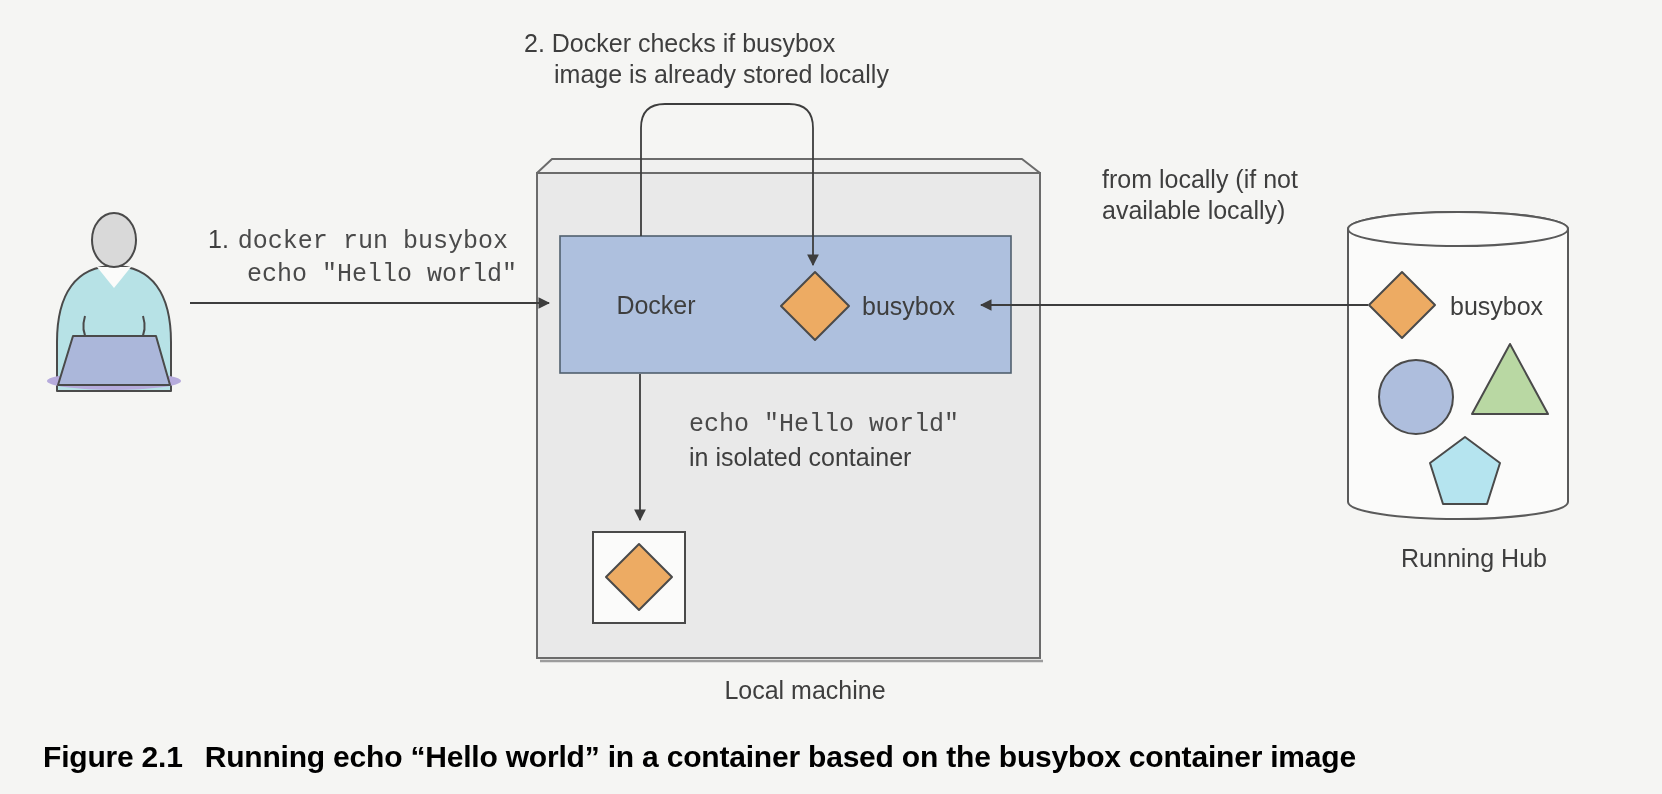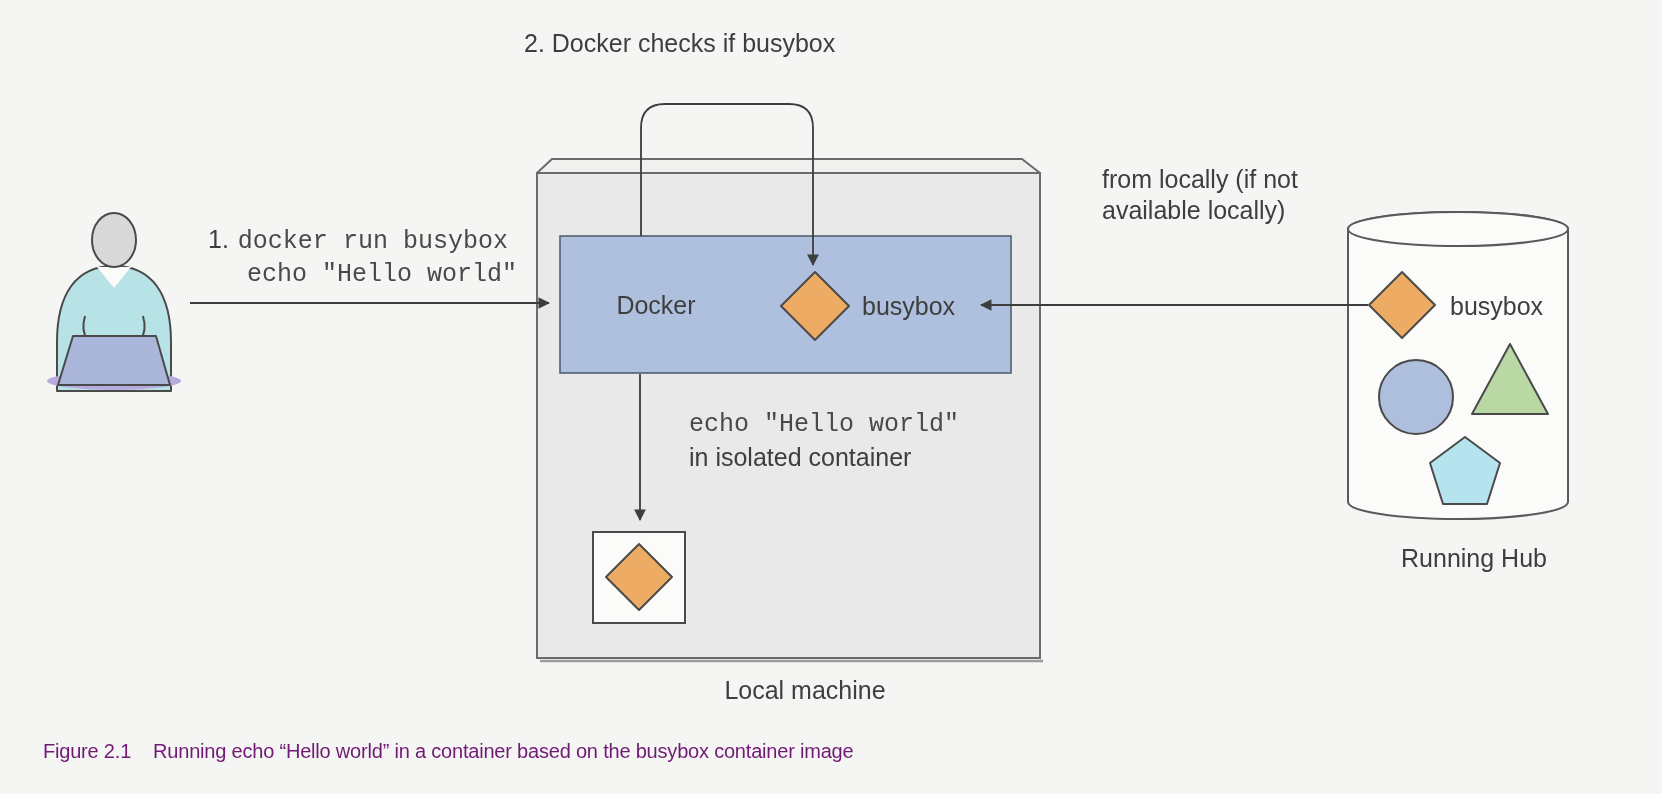--- a/index.html
+++ b/index.html
@@ -4,22 +4,22 @@
 <style>
   html,body{margin:0;padding:0;}
   body{background:#f5f5f3;font-family:"Liberation Sans",sans-serif;}
   .stage{position:relative;width:1604px;height:794px;background:#f5f5f3;overflow:hidden;}
   .stage svg{position:absolute;left:0;top:0;}
   .t{position:absolute;font-family:"Liberation Sans",sans-serif;font-size:25px;
      color:#3e3e3e;line-height:31px;white-space:nowrap;}
   .mono{font-family:"Liberation Mono","DejaVu Sans Mono",monospace;font-size:25px;color:#4a4a4a;}
   .center-xy{transform:translate(-50%,-50%);margin-left:16px;}
   .center-y{transform:translateY(-50%);}
-  .caption{position:absolute;left:43px;top:740px;font-size:20px;font-weight:normal;
-           color:#701a75;letter-spacing:-0.2px;white-space:nowrap;}
+  .caption{position:absolute;left:43px;top:740px;font-size:30px;font-weight:bold;
+           color:#000000;letter-spacing:-0.2px;white-space:nowrap;}
   .caption .cap-label{margin-right:22px;}
   .ind30{padding-left:30px;}
   .ind31{padding-left:31px;}
   .ind33{padding-left:33px;}
   .ind39{padding-left:39px;}
   .gap8{margin-left:9px;}
 </style>
 </head>
 <body>
 
@@ -65,20 +65,21 @@
     <path d="M1368,305 L981,305" fill="none" stroke="#3d3d3d" stroke-width="1.8" marker-end="url(#arr)"></path>
 
     <polygon points="1402,272 1435,305 1402,338 1369,305" stroke="#4a4a4a" stroke-width="2" stroke-linejoin="round" fill="#edab63"></polygon>
     <circle cx="1416" cy="397" r="37" stroke="#4a4a4a" stroke-width="2" fill="#aebedd"></circle>
     <polygon points="1510,344 1548,414 1472,414" stroke="#4a4a4a" stroke-width="2" stroke-linejoin="round" fill="#b9d8a3"></polygon>
     <polygon points="1465,437 1500,463 1487,504 1443,504 1430,463" stroke="#4a4a4a" stroke-width="2" stroke-linejoin="round" fill="#b5e4ef"></polygon>
   </svg>
 
   <div class="t" style="left:524px;top:28px;">
     <div>2. Docker checks if busybox</div>
+    <div class="ind30">image is already stored locally</div>
   </div>
 
   <div class="t" style="left:188px;top:224px;margin-left:20px;">
     <div><span>1.</span><span class="mono gap8">docker run busybox</span></div>
     <div class="ind39"><span class="mono">echo "Hello world"</span></div>
   </div>
 
   <div class="t" style="left:1071px;top:164px;">
     <div class="ind31">from locally (if not</div>
     <div class="ind31">available locally)</div>

